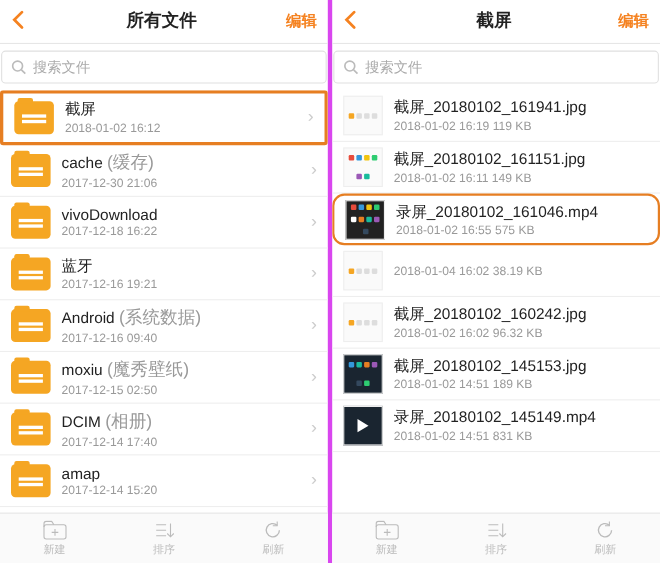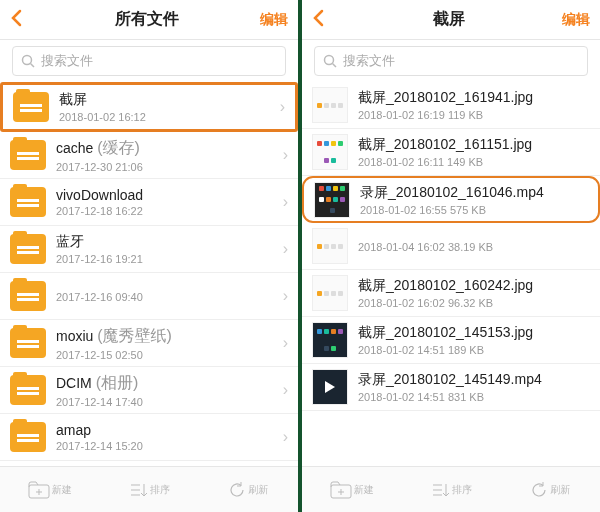--- a/index.html
+++ b/index.html
@@ -1,43 +1,43 @@
 <!DOCTYPE html>
 <html><head>
 <meta charset="utf-8">
 <style>
   * { box-sizing: border-box; margin: 0; padding: 0; }
   body { font-family: -apple-system, "Helvetica Neue", Arial, sans-serif; background: #f5f5f5; }
-  .screens { display: flex; width: 600px; height: 512px; gap: 4px; background: #14532d; }
+  .screens { display: flex; width: 600px; height: 512px; gap: 4px; background: #d946ef; }
   .screen { flex: 1; background: #fff; display: flex; flex-direction: column; min-width: 0; }
   .topbar { height: 40px; display: flex; align-items: center; justify-content: space-between; border-bottom: 1px solid #e6e6e6; padding: 0 10px; }
   .back { color: #f58220; font-size: 22px; width: 30px; }
   .title { font-size: 16px; font-weight: 600; color: #222; text-align: center; flex: 1; }
   .edit { color: #f58220; font-size: 14px; width: 34px; text-align: right; font-weight: bold; }
-  .search { display: flex; align-items: center; height: 30px; margin: 6px 12px; background: #fff; border: 1px solid #e0e0e0; border-radius: 4px; padding: 0 8px; color: #aaa; font-size: 13px; }
+  .search { display: flex; align-items: center; height: 30px; margin: 6px 1px; background: #fff; border: 1px solid #e0e0e0; border-radius: 4px; padding: 0 8px; color: #aaa; font-size: 13px; }
   .search svg { margin-right: 6px; flex-shrink: 0; }
   .list { flex: 1; overflow: hidden; }
   .row { display: flex; align-items: center; height: 47px; padding: 0 10px; border-bottom: 1px solid #eee; position: relative; }
   .row.highlight { border: 3px solid #e67e22; border-radius: 3px; height: 50px; }
   .row.highlight-file { border: 2px solid #e67e22; border-radius: 11px; }
   .folder-icon { width: 36px; height: 30px; background: #f5a623; border-radius: 4px; position: relative; flex-shrink: 0; }
   .folder-icon::before { content: ""; position: absolute; top: -3px; left: 3px; width: 14px; height: 5px; background: #f5a623; border-radius: 2px 2px 0 0; }
   .folder-icon::after { content: ""; position: absolute; top: 12px; left: 7px; width: 22px; height: 3px; background: #fff; box-shadow: 0 5px 0 #fff; }
   .thumb { width: 36px; height: 36px; flex-shrink: 0; border: 1px solid #eee; background: #fafafa; display: flex; flex-wrap: wrap; align-items: center; justify-content: center; overflow: hidden; }
   .thumb.dark { background: #1a2530; }
   .thumb .dot { width: 5px; height: 5px; margin: 1px; border-radius: 1px; }
   .thumb.play { position: relative; }
   .thumb.play::after { content: ""; position: absolute; border-left: 10px solid #fff; border-top: 6px solid transparent; border-bottom: 6px solid transparent; }
   .rowtext { flex: 1; min-width: 0; margin-left: 10px; }
   .name { font-size: 14px; color: #222; white-space: nowrap; overflow: hidden; text-overflow: ellipsis; }
   .name .sub { color: #999; font-size: 16px; }
   .meta { font-size: 11px; color: #999; margin-top: 2px; }
   .chev { color: #ccc; font-size: 16px; }
   .bottombar { height: 46px; border-top: 1px solid #e6e6e6; display: flex; background: #fafafa; }
-  .bbtn { flex: 1; display: flex; flex-direction: row; align-items: center; justify-content: center; color: #bbb; font-size: 10px; gap: 2px; }
+  .bbtn { flex: 1; display: flex; flex-direction: column; align-items: center; justify-content: center; color: #bbb; font-size: 10px; gap: 2px; }
   .bbtn .ic { height: 18px; display: flex; align-items: center; justify-content: center; }
 </style>
 </head>
 <body>
 
 <div class="screens">
 
   <div class="screen">
     <div class="topbar">
       <div class="back">
@@ -84,20 +84,21 @@
           <div class="folder-icon"></div>
           <div class="rowtext">
             <div class="name">蓝牙</div>
             <div class="meta">2017-12-16 19:21</div>
           </div>
           <div class="chev">›</div>
         </div>
         <div class="row">
           <div class="folder-icon"></div>
           <div class="rowtext">
+            <div class="name">Android <span class="sub">(系统数据)</span></div>
             <div class="meta">2017-12-16 09:40</div>
           </div>
           <div class="chev">›</div>
         </div>
         <div class="row">
           <div class="folder-icon"></div>
           <div class="rowtext">
             <div class="name">moxiu <span class="sub">(魔秀壁纸)</span></div>
             <div class="meta">2017-12-15 02:50</div>
           </div>

